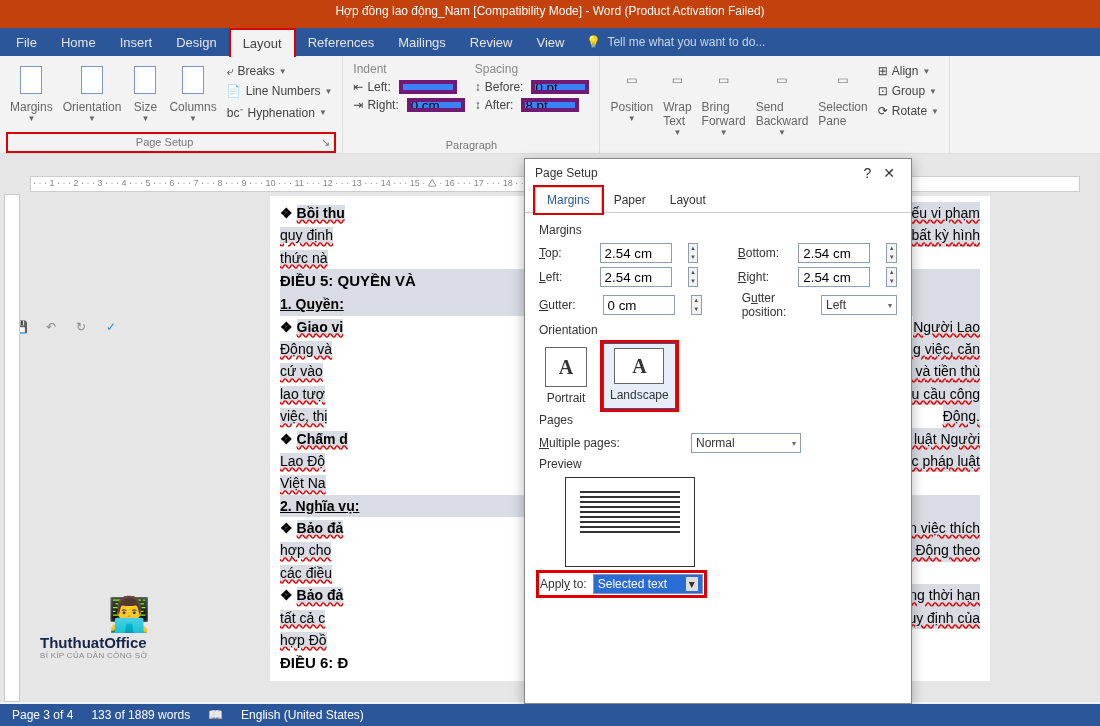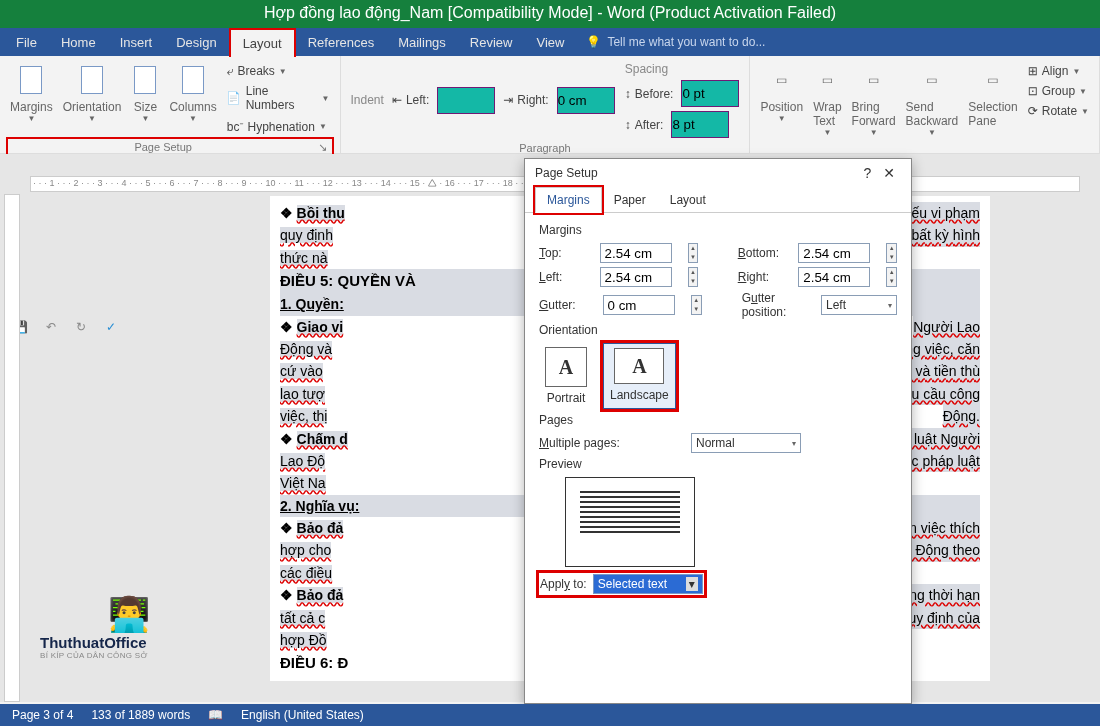--- a/index.html
+++ b/index.html
@@ -1,32 +1,32 @@
 <!DOCTYPE html>
 <html><head>
 <meta charset="utf-8">
 <style>
 *{font-family:'Segoe UI',Tahoma,sans-serif;box-sizing:border-box;margin:0;padding:0}
 body{background:#f3f3f3;width:1100px;height:726px;overflow:hidden;position:relative;font-size:12px}
-.titlebar{background:#15803d;height:28px;color:#fff;padding:4px 24px;font-size:16px}
+.titlebar{background:#c2410c;height:28px;color:#fff;padding:4px 24px;font-size:12px}
 .title-text{text-align:center}
 .menubar{background:#2b579a;height:28px;display:flex;align-items:center;padding:0 4px}
 .menu-item{color:#e5e5e5;padding:6px 12px;font-size:13px;cursor:pointer}
 .menu-active{background:#f3f3f3;color:#444;border:2px solid #d00;border-bottom:none}
 .tellme{color:#c8d6ed;margin-left:10px;font-size:12px}
 .tellme-icon{margin-right:6px}
 .ribbon{background:#f3f3f3;height:98px;display:flex;border-bottom:1px solid #ddd}
 .ribbon-group{border-right:1px solid #ddd;padding:4px 6px 0;display:flex;flex-direction:column;justify-content:space-between}
 .group-content{display:flex;gap:2px}
 .big-btn{display:flex;flex-direction:column;align-items:center;padding:2px 4px;cursor:pointer;color:#666}
 .big-btn .icon{width:28px;height:36px;margin-bottom:2px;display:flex;align-items:center;justify-content:center}
 .small-row{display:flex;align-items:center;gap:4px;padding:2px 4px;color:#444;font-size:12px}
 .group-label{text-align:center;color:#777;font-size:11px;padding:2px 0}
 .group-highlight{border:2px solid #d00}
-.spinner-box{width:58px;height:27px;background:#14b8a6;border:1px solid #701a75;margin-left:4px}
+.spinner-box{width:58px;height:14px;background:#3b82f6;border:4px solid #701a75;margin-left:4px}
 .qat-row{position:absolute;top:160px;left:0;display:flex;gap:12px;padding:4px 12px;color:#888}
 .qat-item{width:18px;height:18px;display:flex;align-items:center;justify-content:center}
 .doc-area{position:relative;height:548px;background:#e6e6e6;overflow:hidden}
 .ruler-top{position:absolute;top:22px;left:30px;right:20px;height:16px;background:#fff;border:1px solid #ccc;font-size:9px;color:#888;display:flex;align-items:center;padding:0 2px}
 .ruler-left{position:absolute;top:40px;left:4px;width:16px;bottom:0;background:#fff;border:1px solid #ccc}
 .page{position:absolute;top:42px;left:270px;width:720px;height:auto;background:#fff;padding:6px 10px;font-family:'Times New Roman',serif;font-size:14px;color:#000;line-height:1.6}
 .highlighted{background:#d9dce3}
 .doc-line{display:block}
 .bullet{font-weight:bold;margin-right:4px}
 .underline{text-decoration:underline}
@@ -124,21 +124,21 @@
         <div class="small-row">⤶ <span>Breaks</span> <span class="drop-caret">▼</span></div>
         <div class="small-row">📄 <span>Line Numbers</span> <span class="drop-caret">▼</span></div>
         <div class="small-row">bc⁻ <span>Hyphenation</span> <span class="drop-caret">▼</span></div>
       </div>
     </div>
     <div class="group-label group-highlight"><span>Page Setup</span><span style="float:right;margin-right:4px">↘</span></div>
   </div>
 
   <div class="ribbon-group">
     <div class="group-content">
-      <div style="display:flex;flex-direction:row">
+      <div style="display:flex;flex-direction:column">
         <div class="small-row" style="color:#888">Indent</div>
         <div class="small-row">⇤ <span>Left:</span><input class="spinner-box" value="" style=""></div>
         <div class="small-row">⇥ <span>Right:</span><input class="spinner-box" value="0 cm" style=""></div>
       </div>
       <div style="display:flex;flex-direction:column">
         <div class="small-row" style="color:#888">Spacing</div>
         <div class="small-row">↕ <span>Before:</span><input class="spinner-box" value="0 pt" style=""></div>
         <div class="small-row">↕ <span>After:</span><input class="spinner-box" value="8 pt" style=""></div>
       </div>
     </div>

